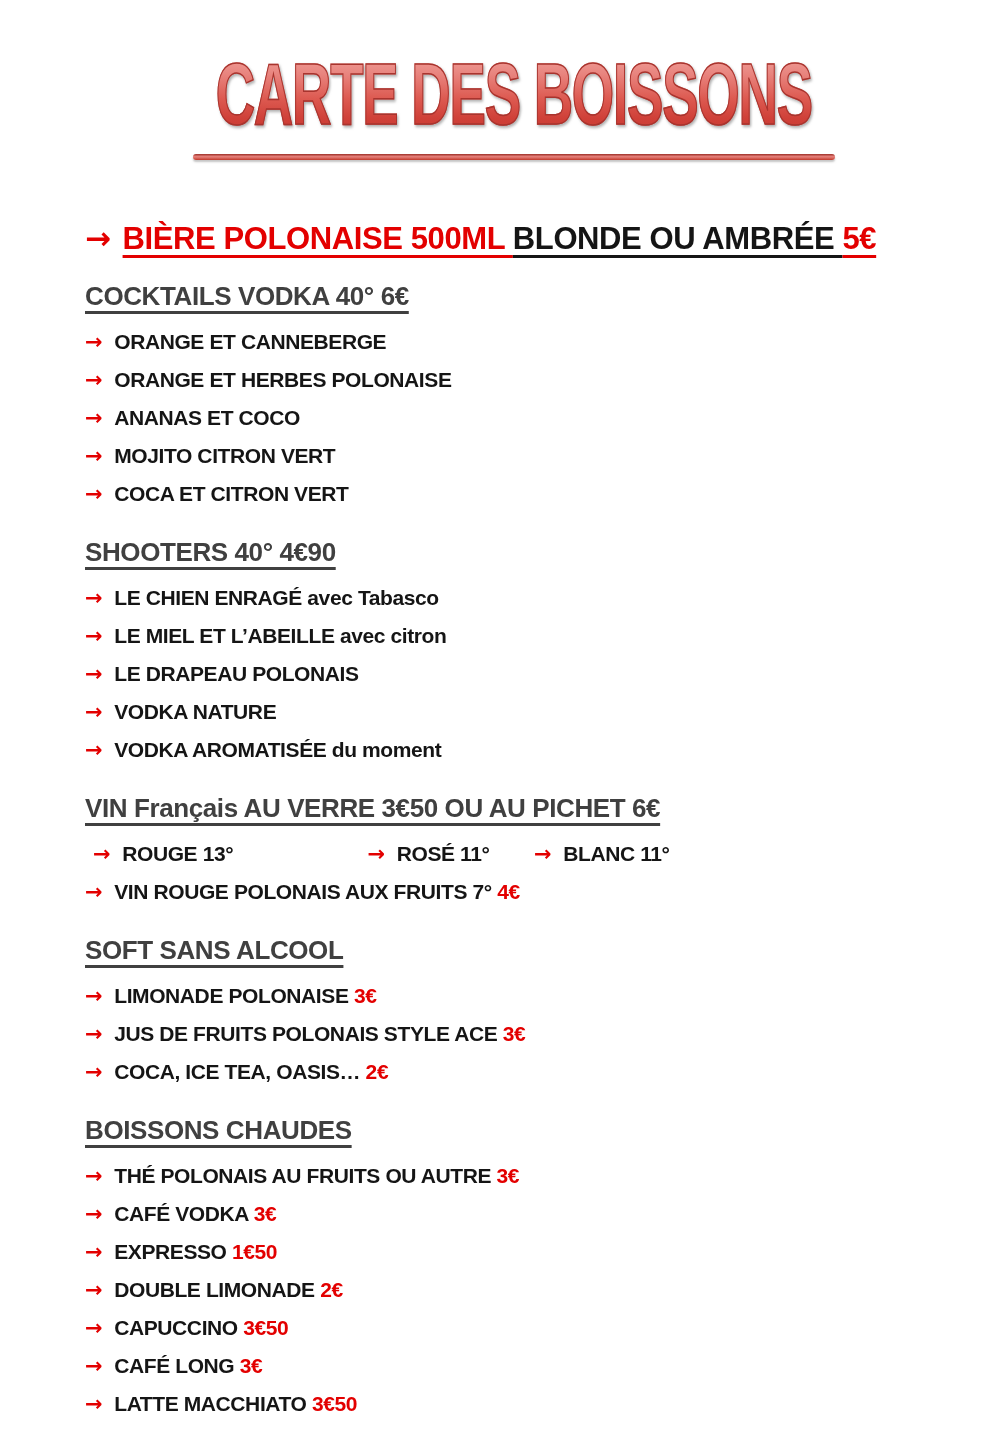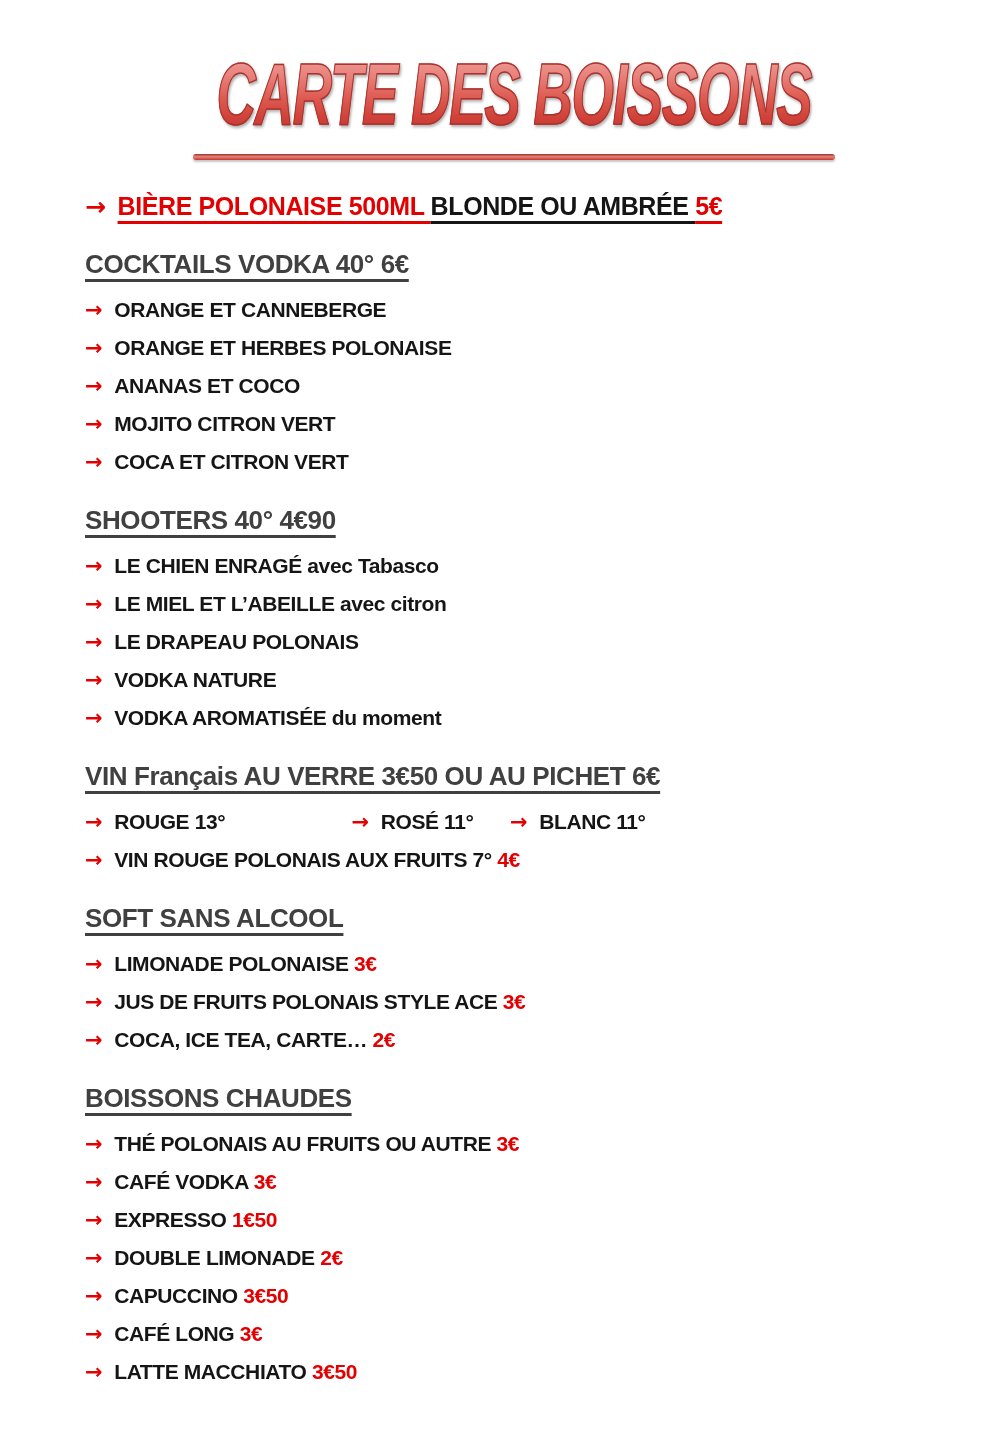--- a/index.html
+++ b/index.html
@@ -6,21 +6,21 @@
   body {
     width: 982px; height: 1444px;
     background: #ffffff;
     font-family: "Liberation Sans", sans-serif;
     font-weight: bold;
     overflow: hidden;
   }
   .page { padding: 50px 40px 0 85px; }
 
   
-  .title-wrap { display: flex; justify-content: center; margin-bottom: 16px; font-style: italic; }
+  .title-wrap { display: flex; justify-content: center; margin-bottom: 16px; }
   .title-text {
     display: inline-block;
     font-size: 88px;
     line-height: 1.0;
     letter-spacing: -2px;
     white-space: nowrap;
     transform: scaleX(0.62);
     transform-origin: center;
     background: linear-gradient(180deg, #f2a7a1 0%, #e8837d 28%, #dd5a51 55%, #cf4038 78%, #c73a32 100%);
     -webkit-background-clip: text;
@@ -32,21 +32,21 @@
   .title-underline {
     width: 642px; height: 6px;
     margin: 2px auto 0 auto;
     background: linear-gradient(180deg, #9c2f28 0%, #e8837d 45%, #c0392b 100%);
     border-radius: 3px;
     box-shadow: 0 2px 2px rgba(140,140,140,0.5);
   }
 
   
   .line { font-size: 21px; line-height: 37px; letter-spacing: -0.4px; color: #151515; white-space: nowrap; }
-  .intro { margin-top: 28px; font-size: 25px; }
+  .intro { margin-top: 60px; font-size: 31px; }
   .menu-section { margin-top: 21px; }
   .heading-line { line-height: 37px; margin-bottom: 5px; }
   .heading {
     color: #404040;
     font-size: 26px;
     letter-spacing: -0.4px;
     text-decoration: underline;
     text-decoration-thickness: 2.5px;
     text-underline-offset: 6px;
   }
@@ -64,21 +64,21 @@
     text-decoration-thickness: 2.5px;
     text-underline-offset: 6px;
   }
   .u-black {
     color: #151515;
     text-decoration: underline;
     text-decoration-color: #151515;
     text-decoration-thickness: 2.5px;
     text-underline-offset: 6px;
   }
-  .variant { display: inline-block; }
+  .variant { display: inline-block; margin-left: 8px; }
   .variant.w1 { width: 230px; }
   .variant.w2 { width: 195px; text-align: center; }
 </style>
 </head>
 <body>
 
 <div class="page">
 
   <div class="title-wrap">
     <span class="title-text">CARTE DES BOISSONS</span>
@@ -108,21 +108,21 @@
   <section class="menu-section">
     <div class="heading-line"><span class="heading">VIN Français AU VERRE 3€50 OU AU PICHET 6€</span></div>
     <div class="line"><span class="variant w1"><span class="arrow">→</span><span class="label">ROUGE 13°</span></span><span class="variant w2"><span class="arrow">→</span><span class="label">ROSÉ 11°</span></span><span class="variant"><span class="arrow">→</span><span class="label">BLANC 11°</span></span></div>
     <div class="line"><span class="arrow">→</span><span class="label">VIN ROUGE POLONAIS AUX FRUITS 7°</span><span class="price"> 4€</span></div>
   </section>
 
   <section class="menu-section">
     <div class="heading-line"><span class="heading">SOFT SANS ALCOOL</span></div>
     <div class="line"><span class="arrow">→</span><span class="label">LIMONADE POLONAISE</span><span class="price"> 3€</span></div>
     <div class="line"><span class="arrow">→</span><span class="label">JUS DE FRUITS POLONAIS STYLE ACE</span><span class="price"> 3€</span></div>
-    <div class="line"><span class="arrow">→</span><span class="label">COCA, ICE TEA, CARTE…</span><span class="price"> 2€</span></div>
+    <div class="line"><span class="arrow">→</span><span class="label">COCA, ICE TEA, OASIS…</span><span class="price"> 2€</span></div>
   </section>
 
   <section class="menu-section">
     <div class="heading-line"><span class="heading">BOISSONS CHAUDES</span></div>
     <div class="line"><span class="arrow">→</span><span class="label">THÉ POLONAIS AU FRUITS OU AUTRE</span><span class="price"> 3€</span></div>
     <div class="line"><span class="arrow">→</span><span class="label">CAFÉ VODKA</span><span class="price"> 3€</span></div>
     <div class="line"><span class="arrow">→</span><span class="label">EXPRESSO</span><span class="price"> 1€50</span></div>
     <div class="line"><span class="arrow">→</span><span class="label">DOUBLE LIMONADE</span><span class="price"> 2€</span></div>
     <div class="line"><span class="arrow">→</span><span class="label">CAPUCCINO</span><span class="price"> 3€50</span></div>
     <div class="line"><span class="arrow">→</span><span class="label">CAFÉ LONG</span><span class="price"> 3€</span></div>

